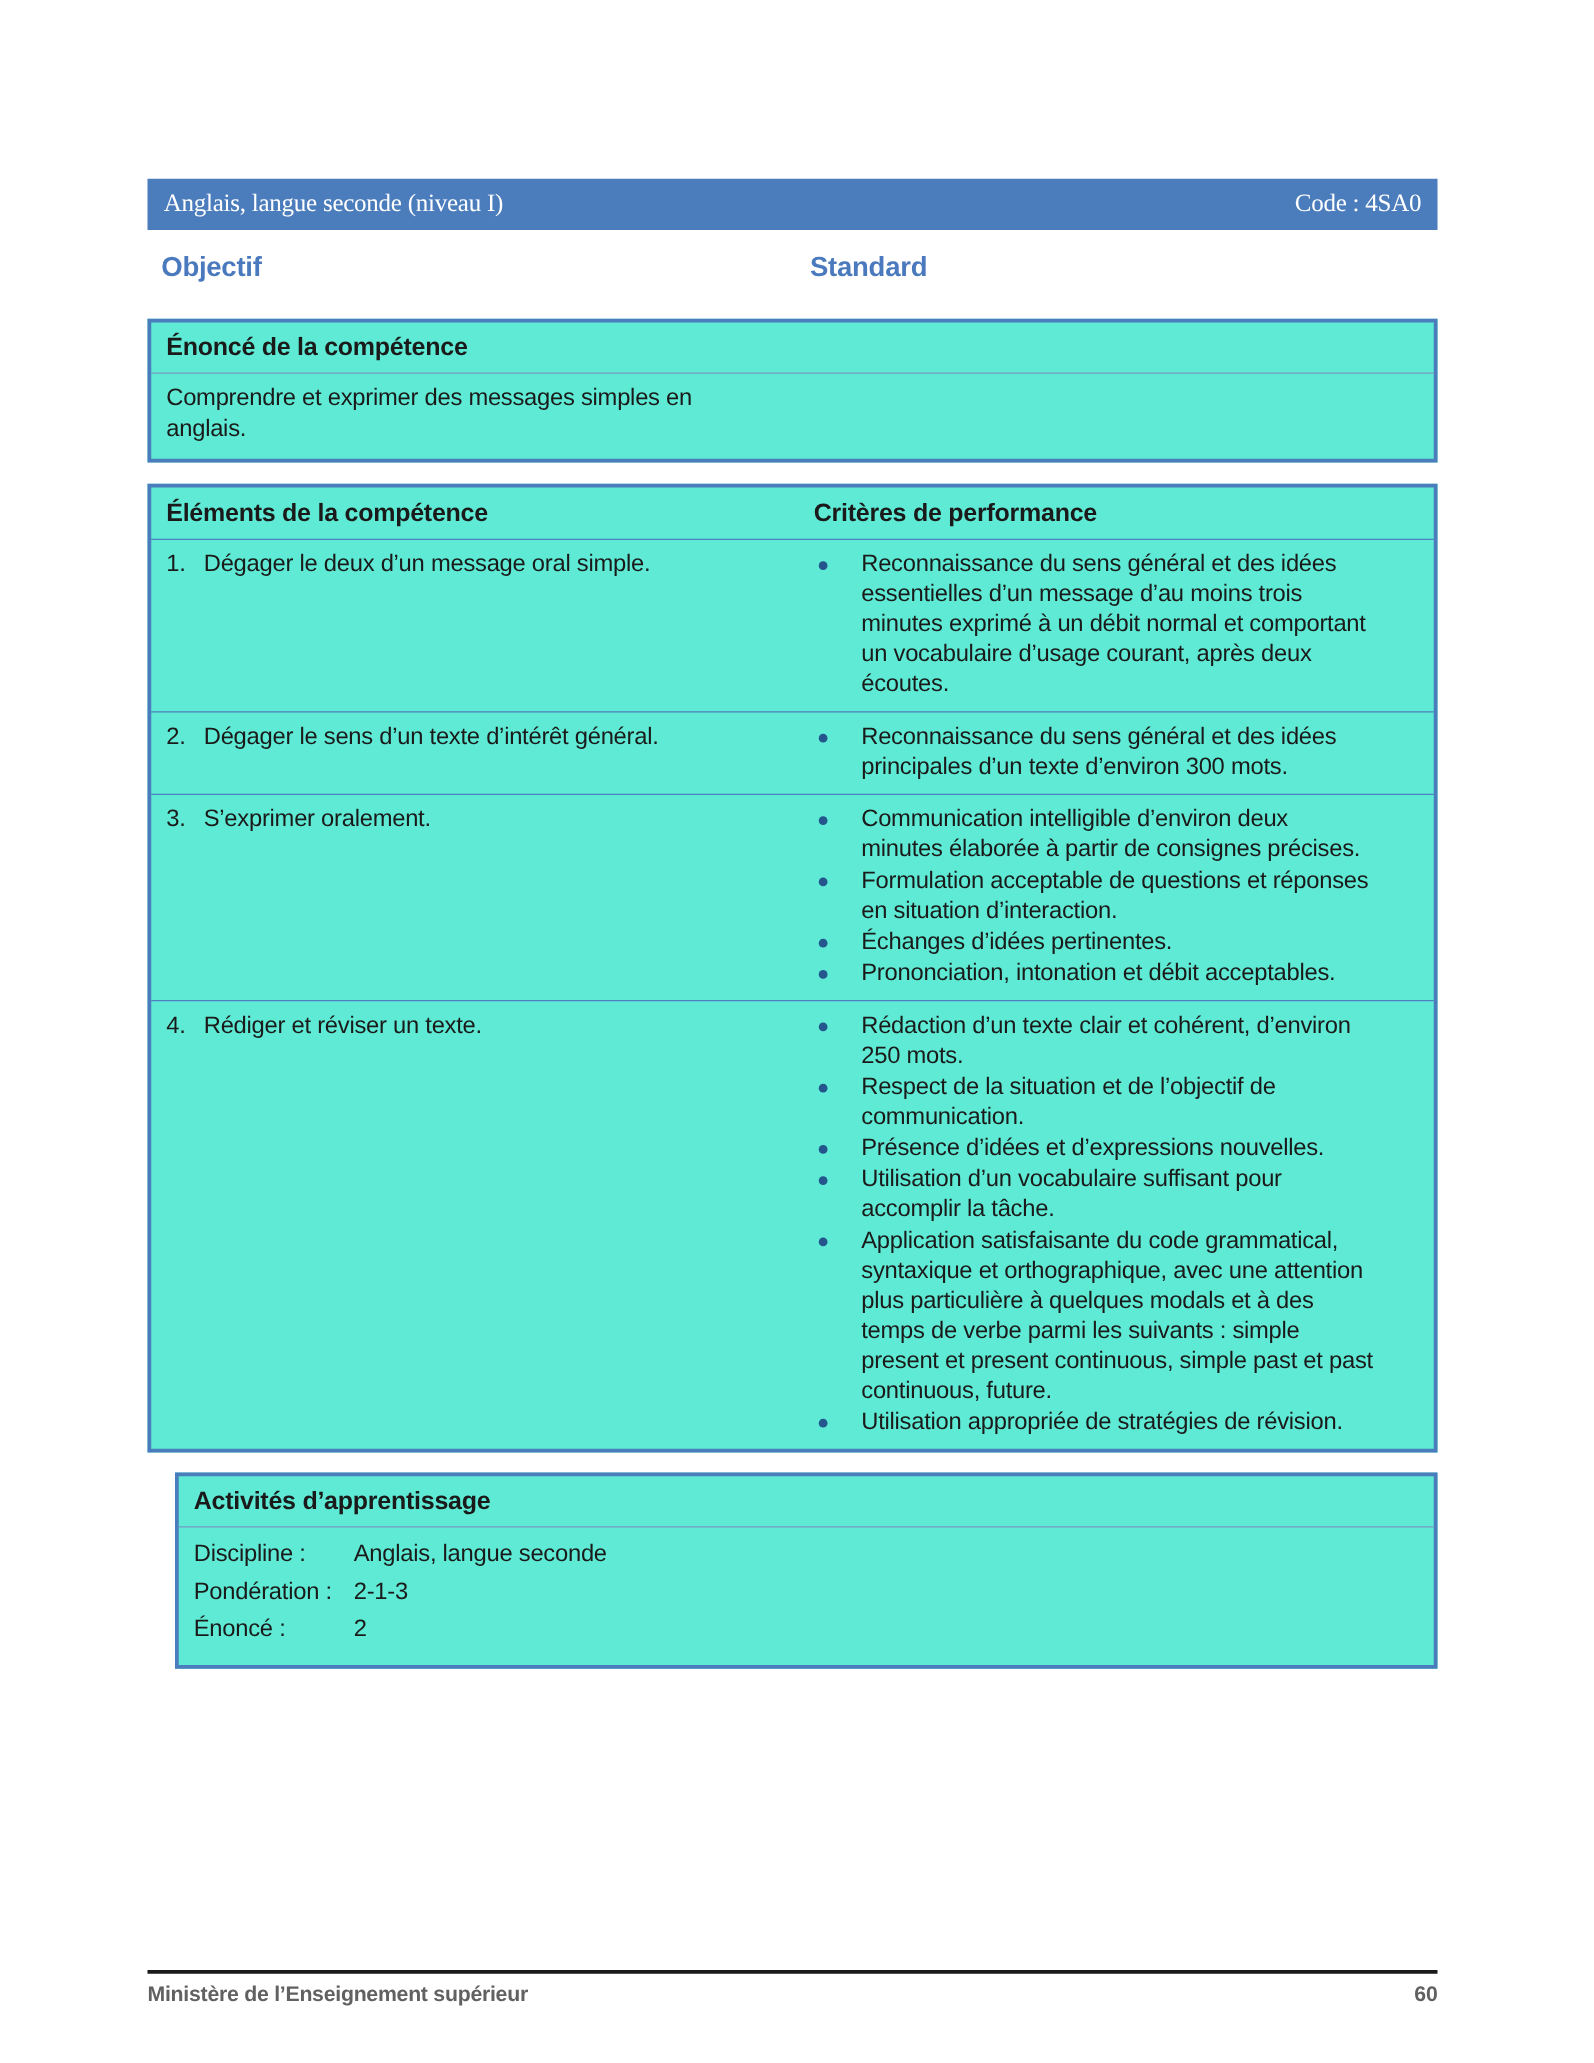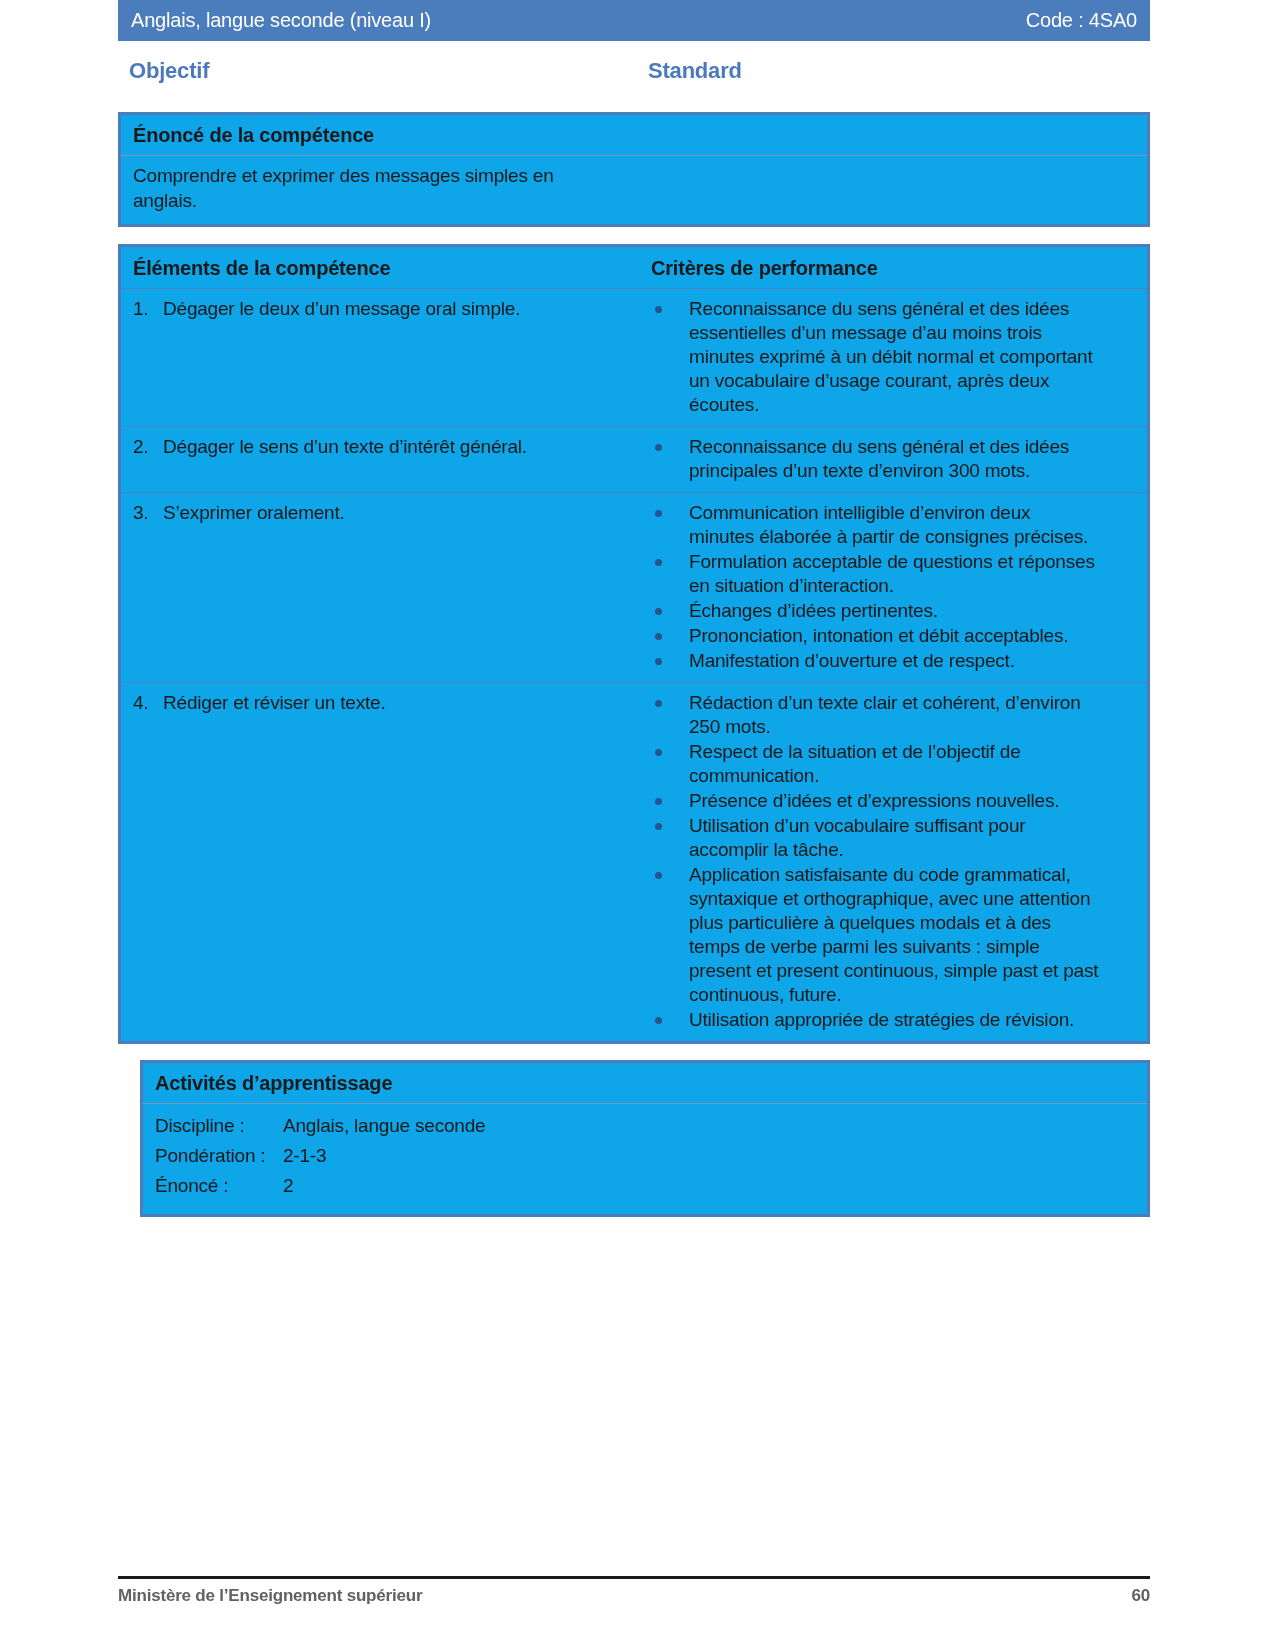--- a/index.html
+++ b/index.html
@@ -12,40 +12,42 @@
   .page {
     position:relative;
     width:1275px; height:1650px;
     background:#ffffff;
     overflow:hidden;
   }
   .content { margin:0 125px 0 118px; }
 
   
   .topbar {
+    margin-top:143px;
     height:41px;
     background:#4b7dbd;
     color:#ffffff;
     display:flex; align-items:center; justify-content:space-between;
     padding:0 13px;
     font-size:20px;
+    font-family:Liberation Serif, serif;
   }
 
   
   .col-headings {
     display:flex;
     margin-top:17px;
     font-size:22px; font-weight:bold; color:#4a7abd;
   }
   .col-headings .left-col { width:530px; padding-left:11px; }
 
   
   .box {
     border:3px solid #4b7dbd;
-    background:#0ea5e9;
+    background:#5eead4;
   }
   .box-head {
     padding:9px 12px 8px;
     font-weight:bold; font-size:20px;
     border-bottom:1px solid #7a99c2;
   }
   .box-enonce { margin-top:28px; }
   .box-enonce .box-body { padding:7px 12px 11px; font-size:19px; line-height:25px; }
   .box-enonce .box-body p { max-width:480px; }
 
@@ -148,21 +150,20 @@
       <div class="trow">
         <div class="cell-left">
           <span class="num">3.</span><span>S’exprimer oralement.</span>
         </div>
         <div class="cell-right">
           <ul class="crit-list">
             <li>Communication intelligible d’environ deux minutes élaborée à partir de consignes précises.</li>
             <li>Formulation acceptable de questions et réponses en situation d’interaction.</li>
             <li>Échanges d’idées pertinentes.</li>
             <li>Prononciation, intonation et débit acceptables.</li>
-            <li>Manifestation d’ouverture et de respect.</li>
           </ul>
         </div>
       </div>
 
       <div class="trow">
         <div class="cell-left">
           <span class="num">4.</span><span>Rédiger et réviser un texte.</span>
         </div>
         <div class="cell-right">
           <ul class="crit-list">

